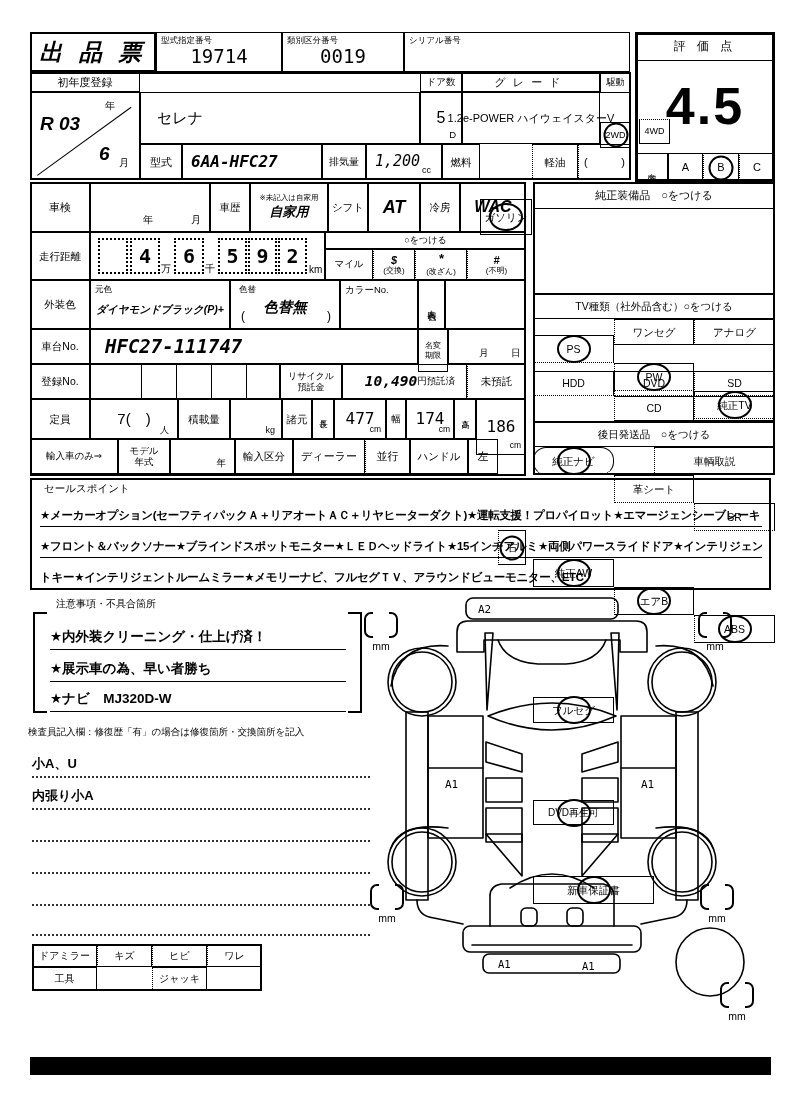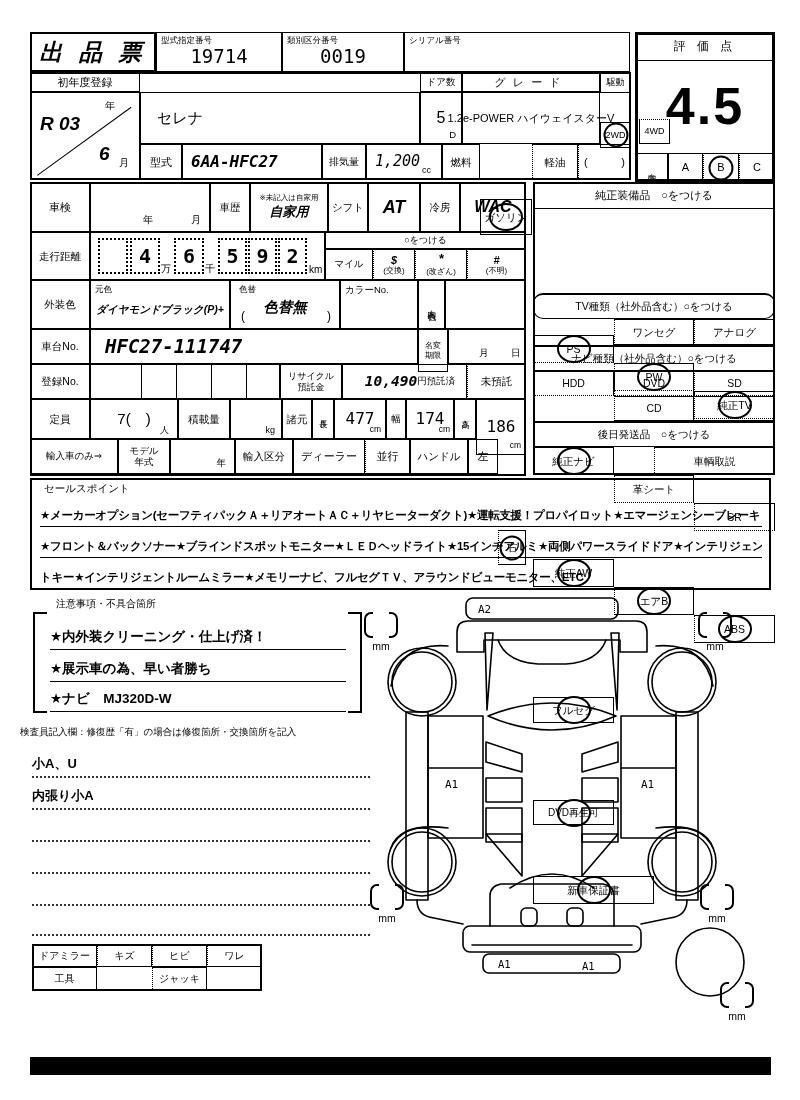--- a/index.html
+++ b/index.html
@@ -231,33 +231,32 @@
   <div class="cell" style="left:365px;top:439px;width:45px;height:35px;font-size:11px;border-left-style:dotted;">並行</div>
   <div class="cell" style="left:410px;top:439px;width:58px;height:35px;font-size:10.5px;">ハンドル</div>
   <div class="cell" style="left:468px;top:439px;width:30px;height:35px;">左</div>
   <div class="cell markable mark-sm marked" style="left:498px;top:439px;width:28px;height:35px;border-left-style:dotted;">右</div>
 
   <div class="wrap" style="left:533px;top:182px;width:242px;height:293px;"></div>
   <div class="cell" style="left:533px;top:182px;width:242px;height:27px;font-size:11px;">純正装備品　○をつける</div>
   <div class="cell markable marked" style="left:533px;top:209px;width:81px;height:28px;font-size:10.5px;border-bottom-style:dotted;">PS</div>
   <div class="cell markable marked" style="left:614px;top:209px;width:80px;height:28px;font-size:10.5px;border-left-style:dotted;border-bottom-style:dotted;">PW</div>
   <div class="cell markable marked" style="left:694px;top:209px;width:81px;height:28px;font-size:10.5px;border-left-style:dotted;border-bottom-style:dotted;">純正TV</div>
-  <div class="cell markable marked" style="left:533px;top:237px;width:81px;height:28px;font-size:10.5px;border-bottom-style:dotted;">純正ナビ</div>
+  <div class="cell markable marked" style="left:533px;top:237px;width:81px;height:28px;font-size:10.5px;border-bottom-style:dotted;border-radius:13px;">純正ナビ</div>
   <div class="cell markable" style="left:614px;top:237px;width:80px;height:28px;font-size:10.5px;border-left-style:dotted;border-bottom-style:dotted;">革シート</div>
   <div class="cell markable" style="left:694px;top:237px;width:81px;height:28px;font-size:10.5px;border-left-style:dotted;border-bottom-style:dotted;">SR</div>
   <div class="cell markable marked" style="left:533px;top:265px;width:81px;height:28px;font-size:10.5px;">純正AW</div>
   <div class="cell markable marked" style="left:614px;top:265px;width:80px;height:28px;font-size:10.5px;border-left-style:dotted;">エアB</div>
   <div class="cell markable marked" style="left:694px;top:265px;width:81px;height:28px;font-size:10.5px;border-left-style:dotted;">ABS</div>
 
-  <div class="cell secT" style="left:533px;top:293px;width:242px;height:26px;font-size:10.5px;border-radius:10px;">TV種類（社外品含む）○をつける</div>
+  <div class="cell secT" style="left:533px;top:293px;width:242px;height:26px;font-size:10.5px;">TV種類（社外品含む）○をつける</div>
   <div class="cell markable marked" style="left:533px;top:319px;width:81px;height:26px;font-size:10.5px;">フルセグ</div>
   <div class="cell" style="left:614px;top:319px;width:80px;height:26px;font-size:10.5px;border-left-style:dotted;">ワンセグ</div>
   <div class="cell" style="left:694px;top:319px;width:81px;height:26px;font-size:10.5px;border-left-style:dotted;">アナログ</div>
 
-  <div class="cell secT" style="left:533px;top:345px;width:242px;height:26px;font-size:10.5px;">ナビ種類（社外品含む）○をつける</div>
   <div class="cell" style="left:533px;top:371px;width:81px;height:25px;font-size:10.5px;border-bottom-style:dotted;">HDD</div>
   <div class="cell" style="left:614px;top:371px;width:80px;height:25px;font-size:10.5px;border-left-style:dotted;border-bottom-style:dotted;">DVD</div>
   <div class="cell" style="left:694px;top:371px;width:81px;height:25px;font-size:10.5px;border-left-style:dotted;border-bottom-style:dotted;">SD</div>
   <div class="cell markable marked" style="left:533px;top:396px;width:81px;height:25px;font-size:10px;">DVD再生可</div>
   <div class="cell" style="left:614px;top:396px;width:80px;height:25px;font-size:10.5px;border-left-style:dotted;">CD</div>
   <div class="cell" style="left:694px;top:396px;width:81px;height:25px;font-size:10.5px;border-left-style:dotted;"></div>
 
   <div class="cell secT" style="left:533px;top:421px;width:242px;height:26px;font-size:10.5px;">後日発送品　○をつける</div>
   <div class="cell markable marked" style="left:533px;top:447px;width:121px;height:28px;font-size:10.5px;">新車保証書</div>
   <div class="cell" style="left:654px;top:447px;width:121px;height:28px;font-size:10.5px;border-left-style:dotted;">車輌取説</div>
@@ -268,21 +267,21 @@
   <div class="salesline uline" style="left:40px;top:527px;width:722px;height:27px;">★フロント＆バックソナー★ブラインドスポットモニター★ＬＥＤヘッドライト★15インチアルミ★両側パワースライドドア★インテリジェン</div>
   <div class="salesline uline" style="left:40px;top:558px;width:722px;height:27px;">トキー★インテリジェントルームミラー★メモリーナビ、フルセグＴＶ、アラウンドビューモニター、ETC</div>
 
   <span class="abs" style="left:56px;top:597px;font-size:10px;">注意事項・不具合箇所</span>
   <div class="abs" style="left:33px;top:612px;width:14px;height:101px;border-left:2.5px solid #000;border-top:2.5px solid #000;border-bottom:2.5px solid #000;"></div>
   <div class="abs" style="left:348px;top:612px;width:14px;height:101px;border-right:2.5px solid #000;border-top:2.5px solid #000;border-bottom:2.5px solid #000;"></div>
   <div class="noteline uline" style="left:50px;top:648px;width:296px;height:30px;">★展示車の為、早い者勝ち</div>
   <div class="noteline uline" style="left:50px;top:616px;width:296px;height:30px;">★内外装クリーニング・仕上げ済！</div>
   <div class="noteline uline" style="left:50px;top:680px;width:296px;height:28px;">★ナビ　MJ320D-W</div>
 
-  <span class="abs" style="left:20px;top:726px;font-size:9.5px;">検査員記入欄：修復歴「有」の場合は修復箇所・交換箇所を記入</span>
+  <span class="abs" style="left:28px;top:726px;font-size:9.5px;">検査員記入欄：修復歴「有」の場合は修復箇所・交換箇所を記入</span>
   <div class="noteline dotline" style="left:32px;top:744px;width:338px;height:29px;font-size:13px;">小A、U</div>
   <div class="noteline dotline" style="left:32px;top:776px;width:338px;height:29px;font-size:13px;">内張り小A</div>
   <div class="noteline dotline" style="left:32px;top:808px;width:338px;height:29px;font-size:13px;"></div>
   <div class="noteline dotline" style="left:32px;top:840px;width:338px;height:29px;font-size:13px;"></div>
   <div class="noteline dotline" style="left:32px;top:872px;width:338px;height:29px;font-size:13px;"></div>
   <div class="noteline dotline" style="left:32px;top:904px;width:338px;height:27px;font-size:13px;"></div>
 
   <div class="wrap" style="left:32px;top:944px;width:230px;height:47px;border-width:2px;"></div>
   <div class="cell" style="left:32px;top:944px;width:65px;height:23px;font-size:10px;">ドアミラー</div>
   <div class="cell" style="left:97px;top:944px;width:55px;height:23px;font-size:10px;border-left-style:dotted;">キズ</div>

